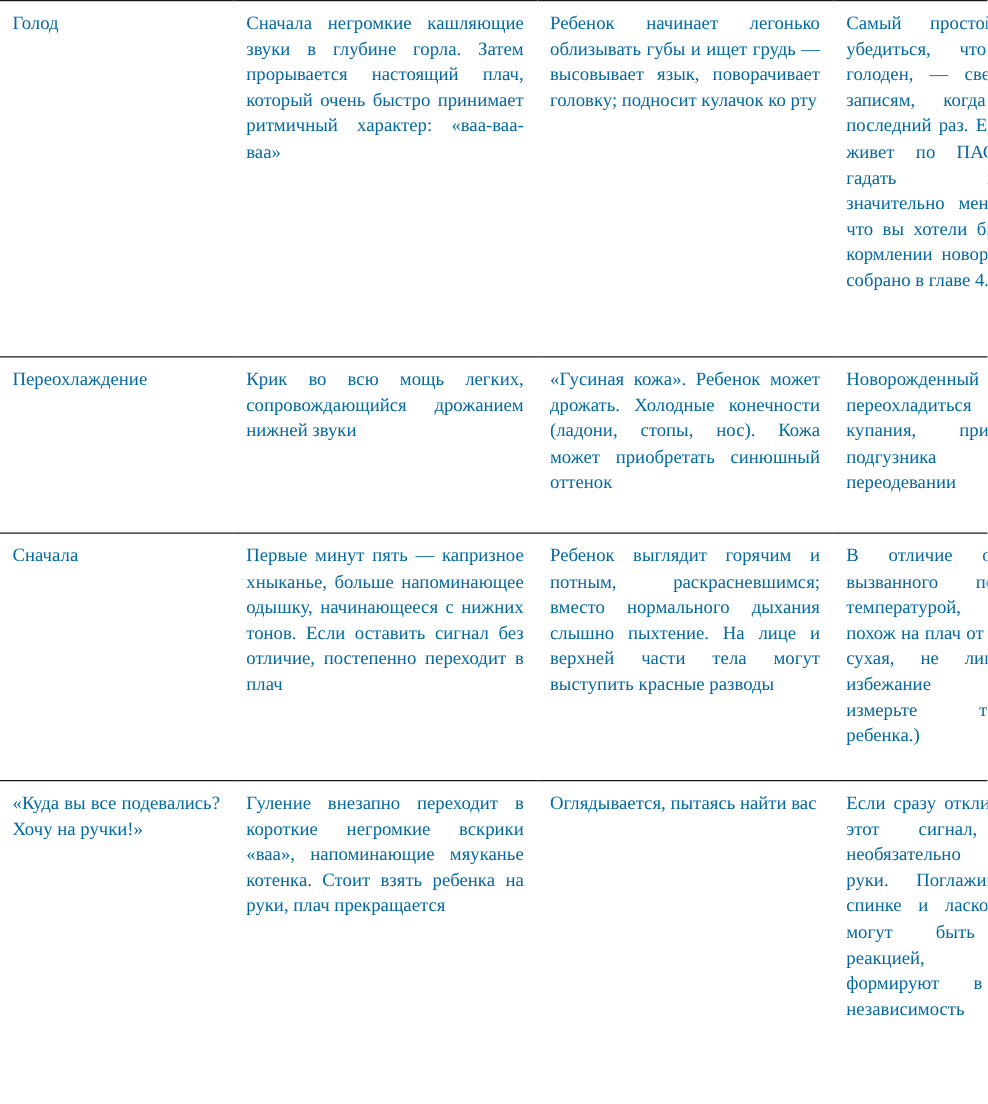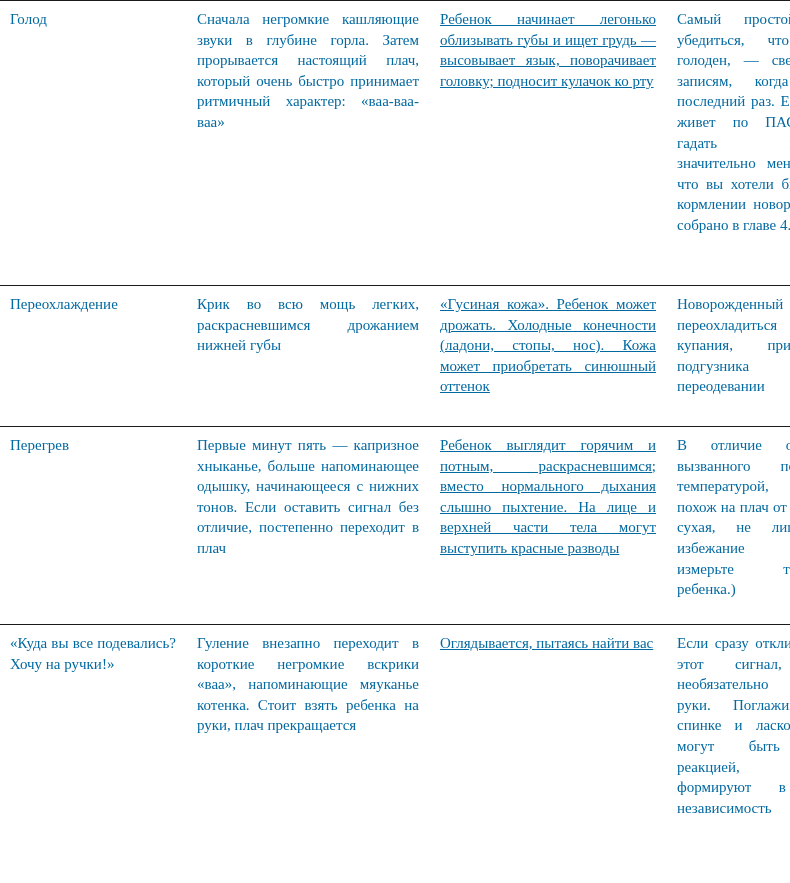--- a/index.html
+++ b/index.html
@@ -43,21 +43,21 @@
     text-align: justify;
     text-justify: inter-word;
     hyphens: none;
     word-spacing: 0px;
     color: #0369a1;
   }
 
   
   td.col-trigger { width: 166px; }
   td.col-sound   { width: 222px; }
-  td.col-body    { width: 216px; text-decoration: underline; }
+  td.col-body    { width: 216px; }
   td.col-note    { width: 186px; padding-right: 9px; }
 
   
   td p {
     margin: 0;
     text-align: justify;
   }
 
   
   tr.row-hunger      td { height: 266px; }
@@ -86,33 +86,33 @@
         <td class="col-note">
           <p>Самый простой способ убедиться, что ребенок голоден, — свериться по записям, когда он ел последний раз. Если малыш живет по ПАСС-режиму, гадать приходится значительно меньше. (Все, что вы хотели бы узнать о кормлении новорожденного, собрано в главе 4.)</p>
         </td>
       </tr>
 
       <tr class="row-cold">
         <td class="col-trigger">
           <p>Переохлаждение</p>
         </td>
         <td class="col-sound">
-          <p>Крик во всю мощь легких, раскрасневшимся дрожанием нижней губы</p>
+          <p>Крик во всю мощь легких, сопровождающийся дрожанием нижней звуки</p>
         </td>
         <td class="col-body">
           <p>«Гусиная кожа». Ребенок может дрожать. Холодные конечности (ладони, стопы, нос). Кожа может приобретать синюшный оттенок</p>
         </td>
         <td class="col-note">
           <p>Новорожденный может переохладиться после купания, при смене подгузника или переодевании</p>
         </td>
       </tr>
 
       <tr class="row-overheat">
         <td class="col-trigger">
-          <p>Перегрев</p>
+          <p>Сначала</p>
         </td>
         <td class="col-sound">
           <p>Первые минут пять — капризное хныканье, больше напоминающее одышку, начинающееся с нижних тонов. Если оставить сигнал без отличие, постепенно переходит в плач</p>
         </td>
         <td class="col-body">
           <p>Ребенок выглядит горячим и потным, раскрасневшимся; вместо нормального дыхания слышно пыхтение. На лице и верхней части тела могут выступить красные разводы</p>
         </td>
         <td class="col-note">
           <p>В отличие от плача, вызванного повышенной температурой, больше похож на плач от боли. Кожа сухая, не липкая. (Во избежание сомнений измерьте температуру ребенка.)</p>
         </td>

